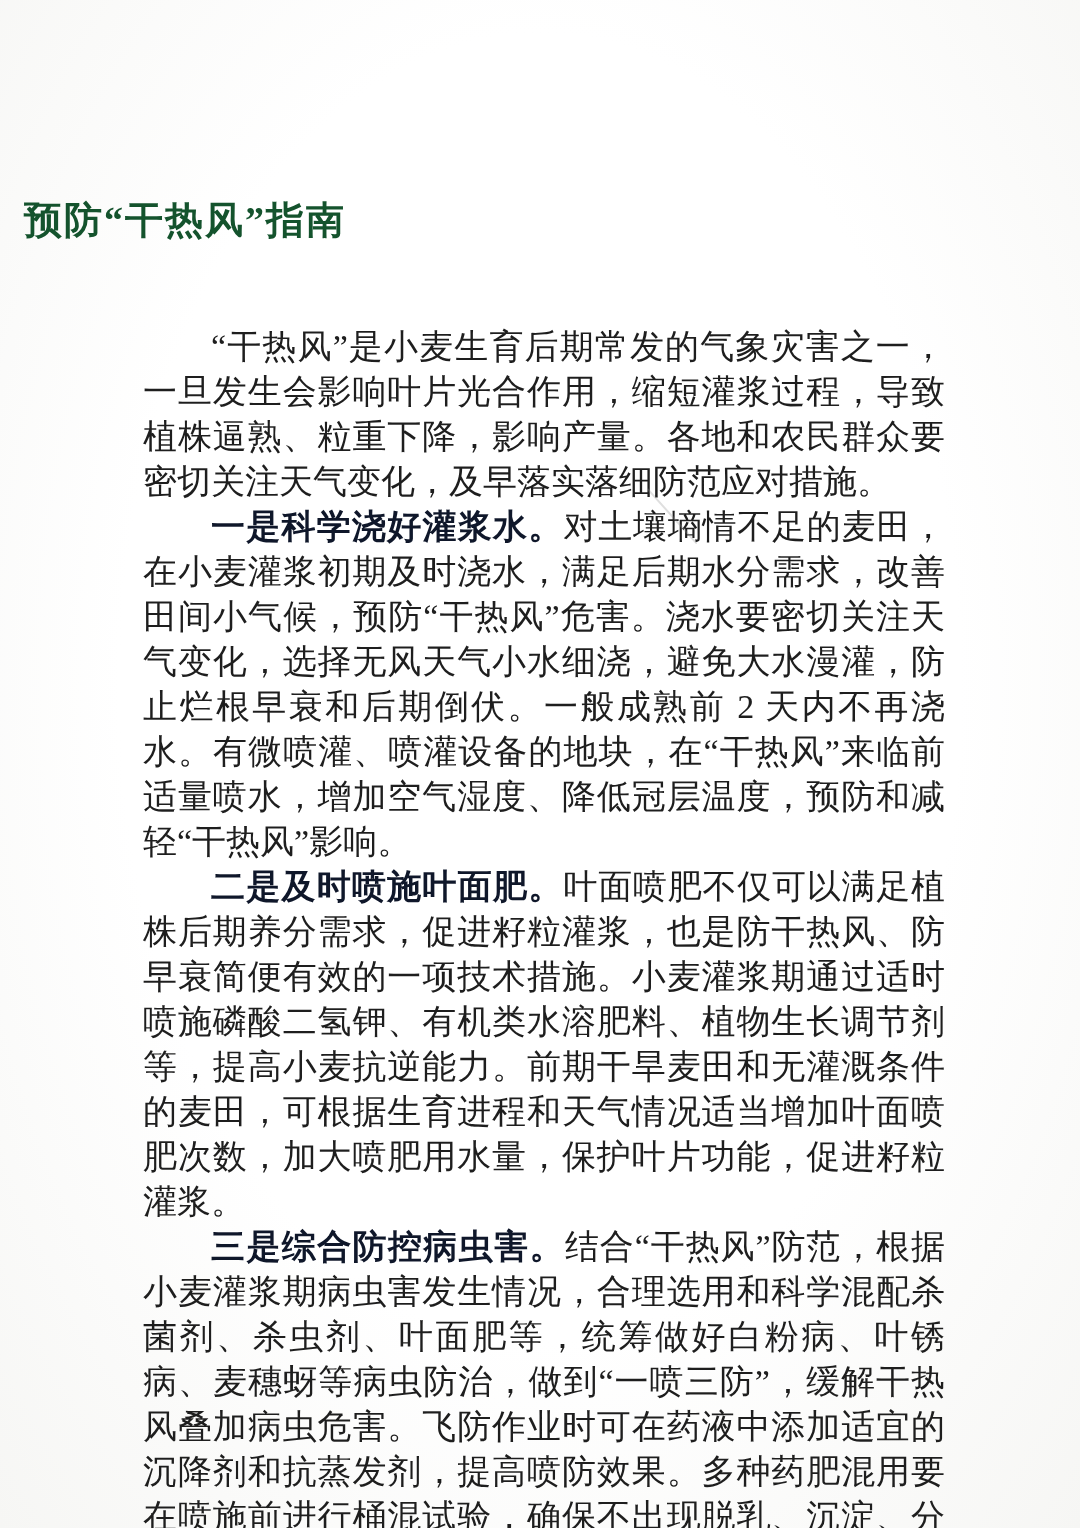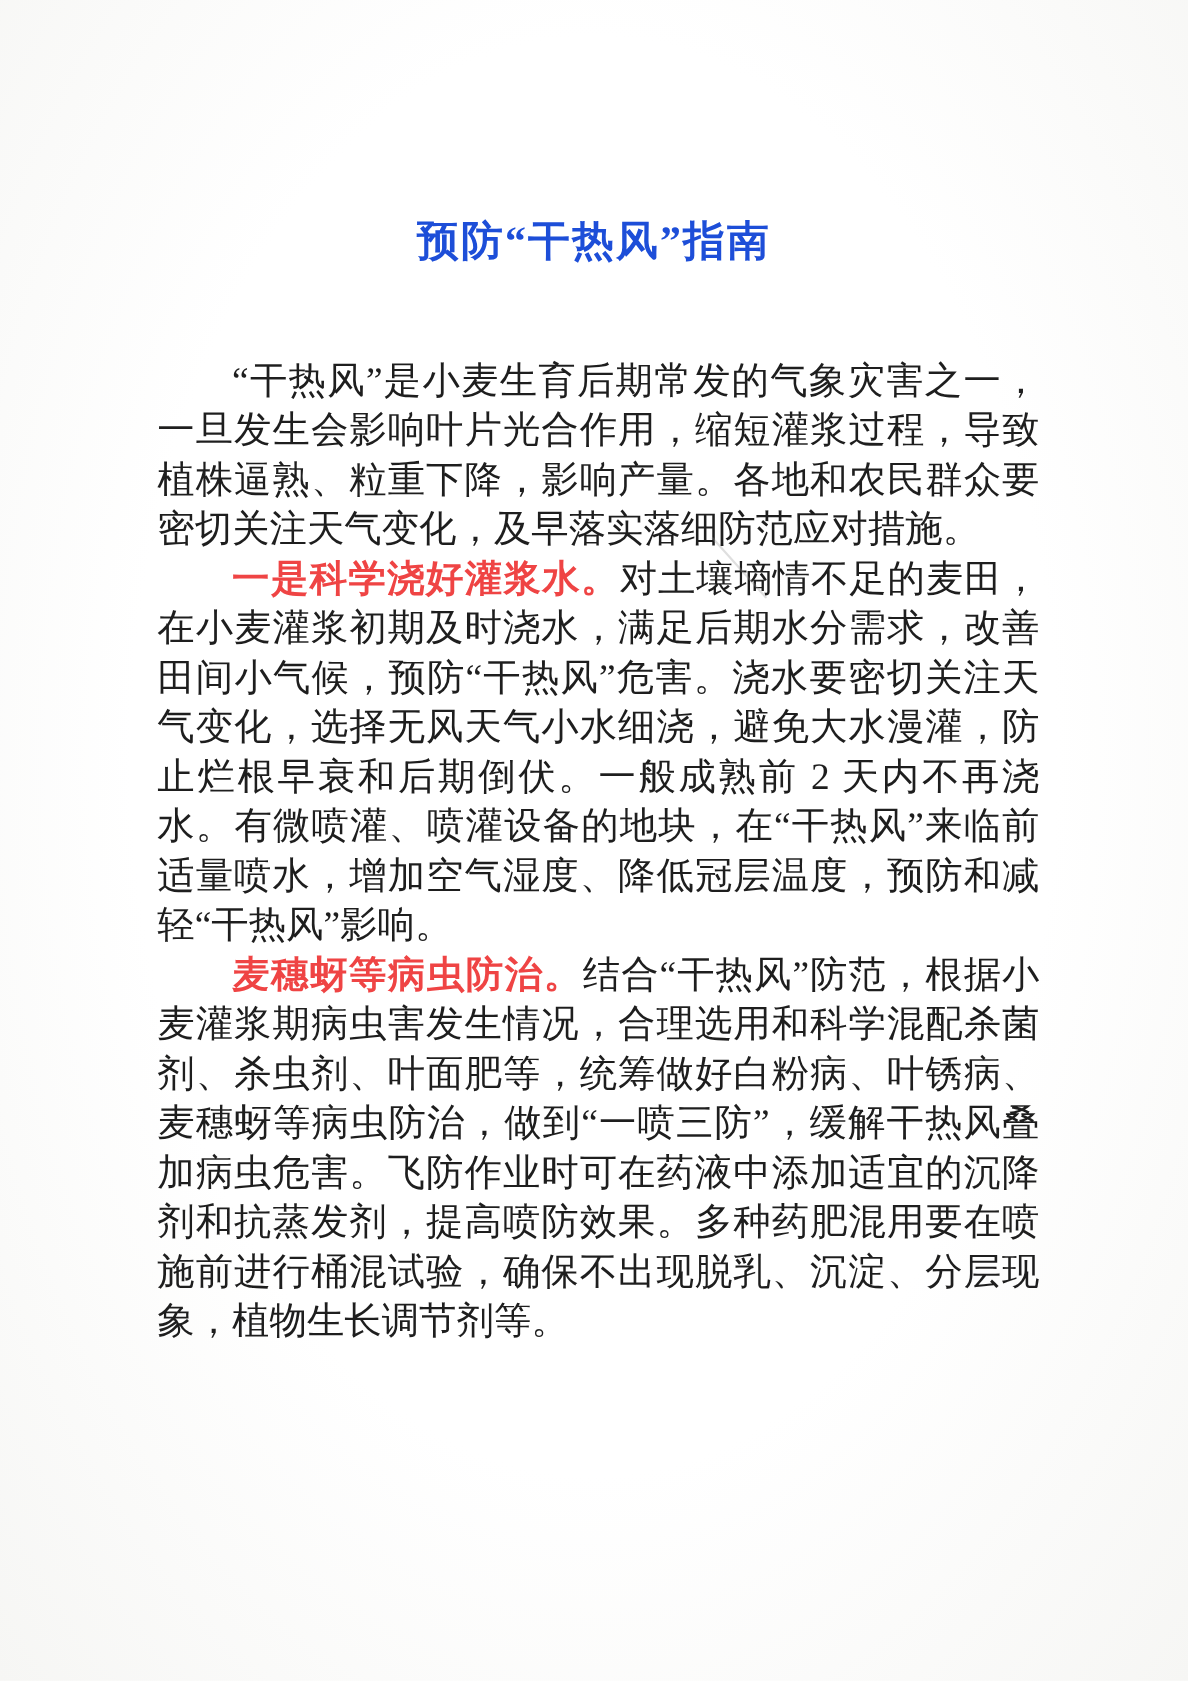--- a/index.html
+++ b/index.html
@@ -14,45 +14,45 @@
     color: #1c1c1c;
     font-family: "Liberation Serif", "DejaVu Serif", serif;
   }
   .page {
     position: relative;
     width: 1080px;
     height: 1528px;
   }
   .doc-title {
     margin: 196px 0 0 0;
-    text-align: center;
     font-family: "Liberation Serif", "DejaVu Serif", serif;
     font-size: 38px;
     font-weight: 700;
     letter-spacing: 2px;
     line-height: 48px;
-    color: #1d4ed8;
+    color: #14532d;
+    padding-left: 24px;
   }
   .doc-body {
     margin: 80px auto 0 143px;
     width: 802px;
     font-size: 34px;
     line-height: 45px;
     text-align: justify;
     color: #1e1e1e;
   }
   .doc-body p {
     margin: 0;
     padding: 0;
     text-indent: 2em;
   }
   .para-lead {
     font-family: "DejaVu Sans", "Liberation Sans", sans-serif;
     font-weight: 700;
-    color: #ef4444;
+    color: #0f172a;
     letter-spacing: 0.5px;
   }
   .scan-artifact {
     position: absolute;
     left: 648px;
     top: 292px;
     width: 74px;
     height: 2px;
     background: rgba(150, 150, 150, 0.30);
     transform: rotate(48deg);
@@ -69,17 +69,18 @@
   <div class="scan-artifact"></div>
 
   <h1 class="doc-title">预防“干热风”指南</h1>
 
   <div class="doc-body">
 
     <p><span class="para-lead"></span><span>“干热风”是小麦生育后期常发的气象灾害之一，一旦发生会影响叶片光合作用，缩短灌浆过程，导致植株逼熟、粒重下降，影响产量。各地和农民群众要密切关注天气变化，及早落实落细防范应对措施。</span></p>
 
     <p><span class="para-lead">一是科学浇好灌浆水。</span><span>对土壤墒情不足的麦田，在小麦灌浆初期及时浇水，满足后期水分需求，改善田间小气候，预防“干热风”危害。浇水要密切关注天气变化，选择无风天气小水细浇，避免大水漫灌，防止烂根早衰和后期倒伏。一般成熟前 2 天内不再浇水。有微喷灌、喷灌设备的地块，在“干热风”来临前适量喷水，增加空气湿度、降低冠层温度，预防和减轻“干热风”影响。</span></p>
 
+    <p><span class="para-lead">二是及时喷施叶面肥。</span><span>叶面喷肥不仅可以满足植株后期养分需求，促进籽粒灌浆，也是防干热风、防早衰简便有效的一项技术措施。小麦灌浆期通过适时喷施磷酸二氢钾、有机类水溶肥料、植物生长调节剂等，提高小麦抗逆能力。前期干旱麦田和无灌溉条件的麦田，可根据生育进程和天气情况适当增加叶面喷肥次数，加大喷肥用水量，保护叶片功能，促进籽粒灌浆。</span></p>
 
-    <p><span class="para-lead">麦穗蚜等病虫防治。</span><span>结合“干热风”防范，根据小麦灌浆期病虫害发生情况，合理选用和科学混配杀菌剂、杀虫剂、叶面肥等，统筹做好白粉病、叶锈病、麦穗蚜等病虫防治，做到“一喷三防”，缓解干热风叠加病虫危害。飞防作业时可在药液中添加适宜的沉降剂和抗蒸发剂，提高喷防效果。多种药肥混用要在喷施前进行桶混试验，确保不出现脱乳、沉淀、分层现象，植物生长调节剂等。</span></p>
+    <p><span class="para-lead">三是综合防控病虫害。</span><span>结合“干热风”防范，根据小麦灌浆期病虫害发生情况，合理选用和科学混配杀菌剂、杀虫剂、叶面肥等，统筹做好白粉病、叶锈病、麦穗蚜等病虫防治，做到“一喷三防”，缓解干热风叠加病虫危害。飞防作业时可在药液中添加适宜的沉降剂和抗蒸发剂，提高喷防效果。多种药肥混用要在喷施前进行桶混试验，确保不出现脱乳、沉淀、分层现象，植物生长调节剂等。</span></p>
 
   </div>
 </div>
 
 </body></html>

